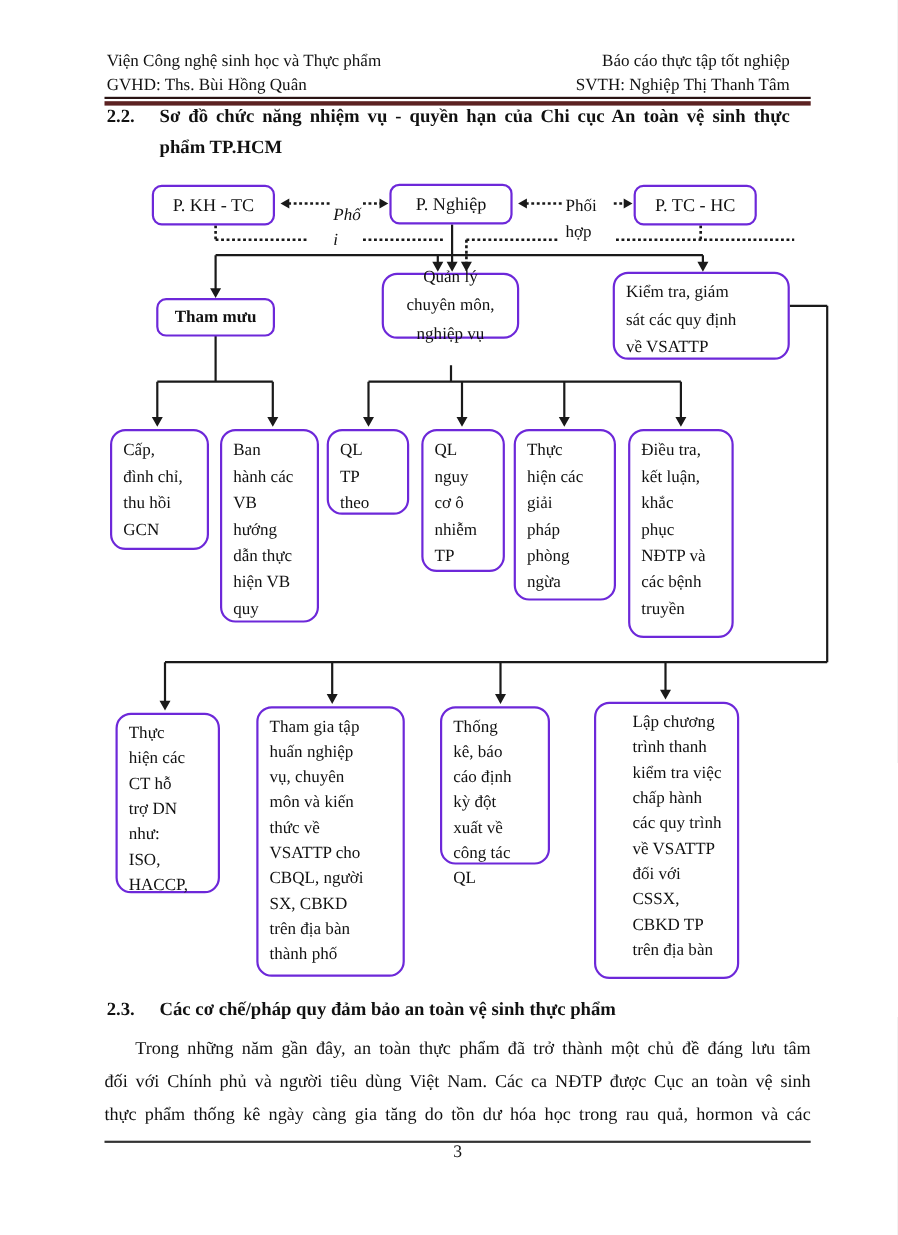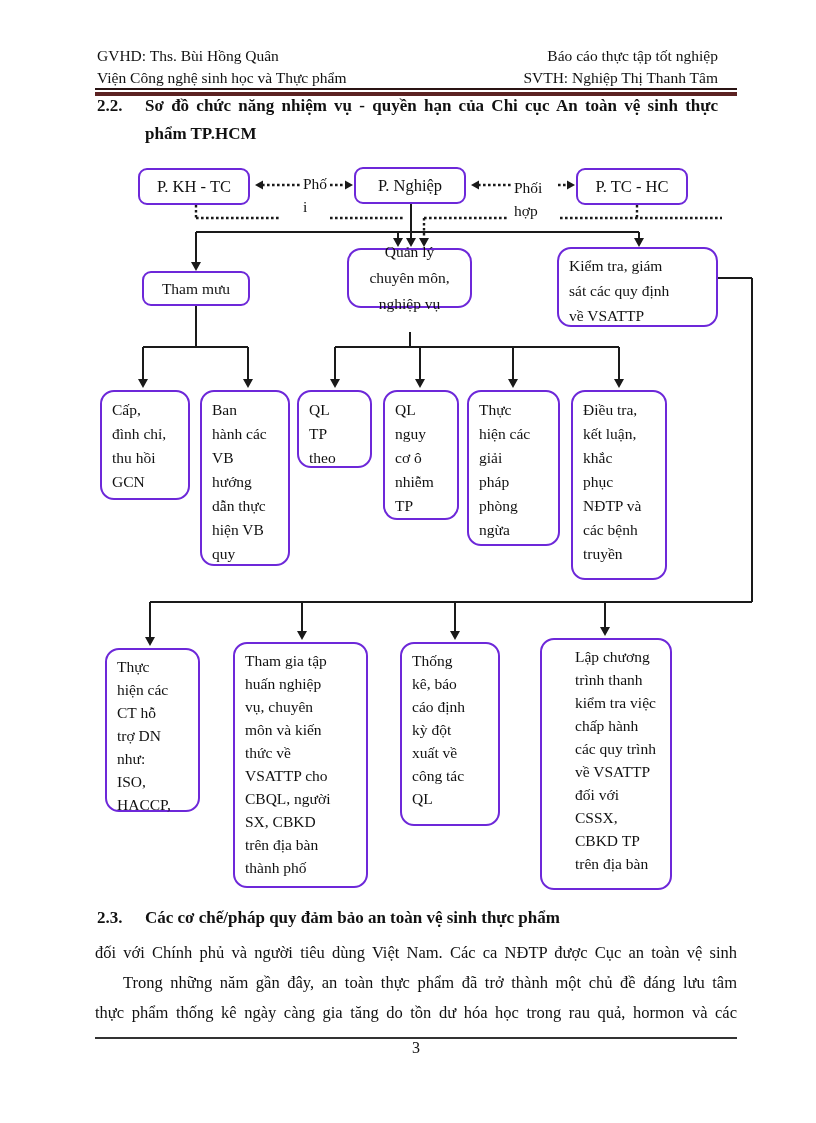--- a/index.html
+++ b/index.html
@@ -49,22 +49,22 @@
   
   .footer-rule{left:95px;top:1037px;width:642px;border-top:2px solid #333;}
   .page-num{left:95px;top:1039px;width:642px;text-align:center;font-size:16px;}
 </style>
 </head>
 <body>
 
 <div class="page">
 
   <div class="abs hdr" style="left:97px;top:45px;">
+    <div>Viện Công nghệ sinh học và Thực phẩm</div>
     <div>GVHD: Ths. Bùi Hồng Quân</div>
-    <div>Viện Công nghệ sinh học và Thực phẩm</div>
   </div>
   <div class="abs hdr hdr-right" style="right:98px;top:45px;">
     <div>Báo cáo thực tập tốt nghiệp</div>
     <div>SVTH: Nghiệp Thị Thanh Tâm</div>
   </div>
   <div class="abs rule-double"></div>
 
   <div class="abs h-num" style="left:97px;top:96px;">2.2.</div>
   <div class="abs h-text just" style="left:145px;top:96px;width:573px;">Sơ đồ chức năng nhiệm vụ - quyền hạn của Chi cục An toàn vệ sinh thực</div>
   <div class="abs h-text" style="left:145px;top:124px;">phẩm TP.HCM</div>
@@ -93,26 +93,26 @@
          M145 637 L155 637 L150 646 Z  M297 631 L307 631 L302 640 Z
          M450 631 L460 631 L455 640 Z  M600 627 L610 627 L605 636 Z
          M263 180.5 L263 189.5 L255 185 Z  M345 180.5 L345 189.5 L353 185 Z
          M479 180.5 L479 189.5 L471 185 Z  M567 180.5 L567 189.5 L575 185 Z"></path>
   </svg>
 
   <div class="dbox center top-row" style="left:138px;top:168px;width:112px;height:37px;">P. KH - TC</div>
   <div class="dbox center top-row" style="left:354px;top:167px;width:112px;height:37px;">P. Nghiệp</div>
   <div class="dbox center top-row" style="left:576px;top:168px;width:112px;height:37px;">P. TC - HC</div>
 
-  <div class="link-label" style="left:303px;top:172px;">Phố
+  <div class="link-label" style="left:303px;top:184px;font-style:italic;">Phố
 i</div>
   <div class="link-label" style="left:514px;top:176px;">Phối
 hợp</div>
 
-  <div class="dbox center" style="left:142px;top:271px;width:108px;height:35px;border-radius:9px;">Tham mưu</div>
+  <div class="dbox center" style="left:142px;top:271px;width:108px;height:35px;border-radius:9px;font-weight:bold;">Tham mưu</div>
   <div class="dbox center" style="left:347px;top:248px;width:125px;height:60px;line-height:26px;">Quản lý
 chuyên môn,
 nghiệp vụ</div>
   <div class="dbox" style="left:557px;top:247px;width:161px;height:80px;line-height:25px;padding-top:4px;">Kiểm tra, giám
 sát các quy định
 về VSATTP</div>
 
   <div class="dbox" style="left:100px;top:390px;width:90px;height:110px;">Cấp,
 đình chỉ,
 thu hồi
@@ -156,21 +156,21 @@
   <div class="dbox row4" style="left:233px;top:642px;width:135px;height:246px;">Tham gia tập
 huấn nghiệp
 vụ, chuyên
 môn và kiến
 thức về
 VSATTP cho
 CBQL, người
 SX, CBKD
 trên địa bàn
 thành phố</div>
-  <div class="dbox row4" style="left:400px;top:642px;width:100px;height:184px;">Thống
+  <div class="dbox row4" style="left:400px;top:642px;width:100px;height:144px;">Thống
 kê, báo
 cáo định
 kỳ đột
 xuất về
 công tác
 QL</div>
   <div class="dbox row4" style="left:540px;top:638px;width:132px;height:252px;padding-left:33px;">Lập chương
 trình thanh
 kiểm tra việc
 chấp hành
@@ -178,21 +178,21 @@
 về VSATTP
 đối với
 CSSX,
 CBKD TP
 trên địa bàn</div>
 
   <div class="abs h-num" style="left:97px;top:908px;">2.3.</div>
   <div class="abs h-text" style="left:145px;top:908px;">Các cơ chế/pháp quy đảm bảo an toàn vệ sinh thực phẩm</div>
 
   <div class="abs" style="left:95px;top:938px;width:642px;">
+    <div class="para-line para-just" style="text-indent:28px;">Trong những năm gần đây, an toàn thực phẩm đã trở thành một chủ đề đáng lưu tâm</div>
     <div class="para-line para-just">đối với Chính phủ và người tiêu dùng Việt Nam. Các ca NĐTP được Cục an toàn vệ sinh</div>
-    <div class="para-line para-just" style="text-indent:28px;">Trong những năm gần đây, an toàn thực phẩm đã trở thành một chủ đề đáng lưu tâm</div>
     <div class="para-line para-just">thực phẩm thống kê ngày càng gia tăng do tồn dư hóa học trong rau quả, hormon và các</div>
   </div>
 
   <div class="abs footer-rule"></div>
   <div class="abs page-num">3</div>
 
 </div>
 
 </body></html>

